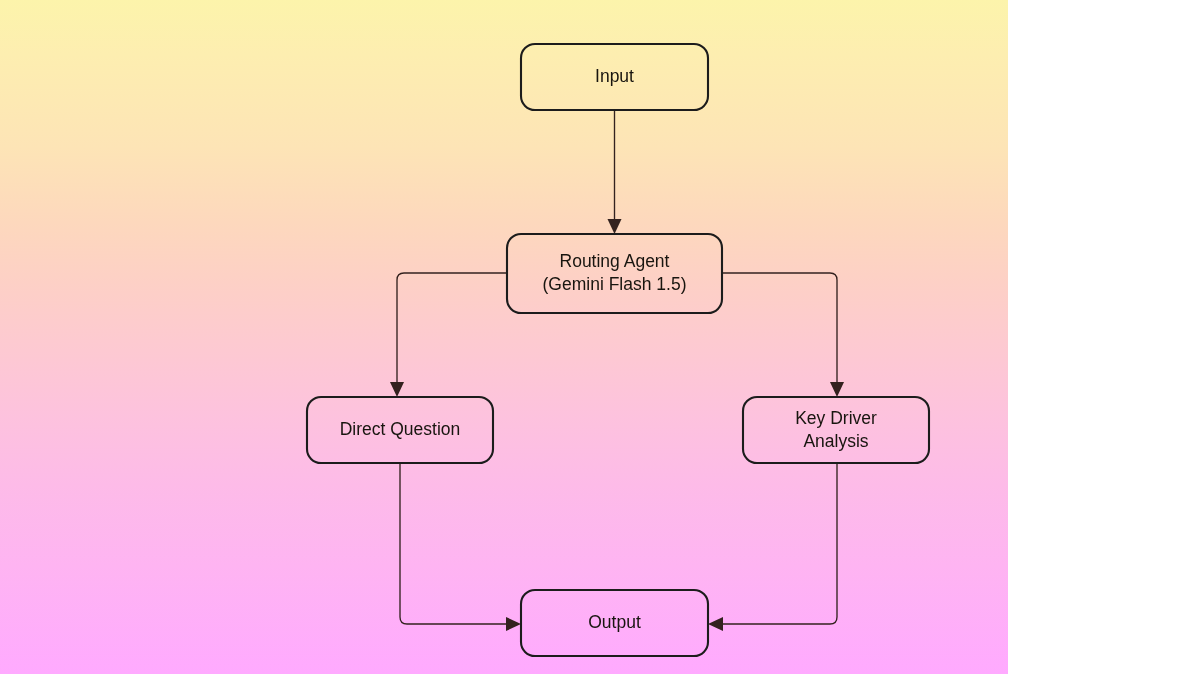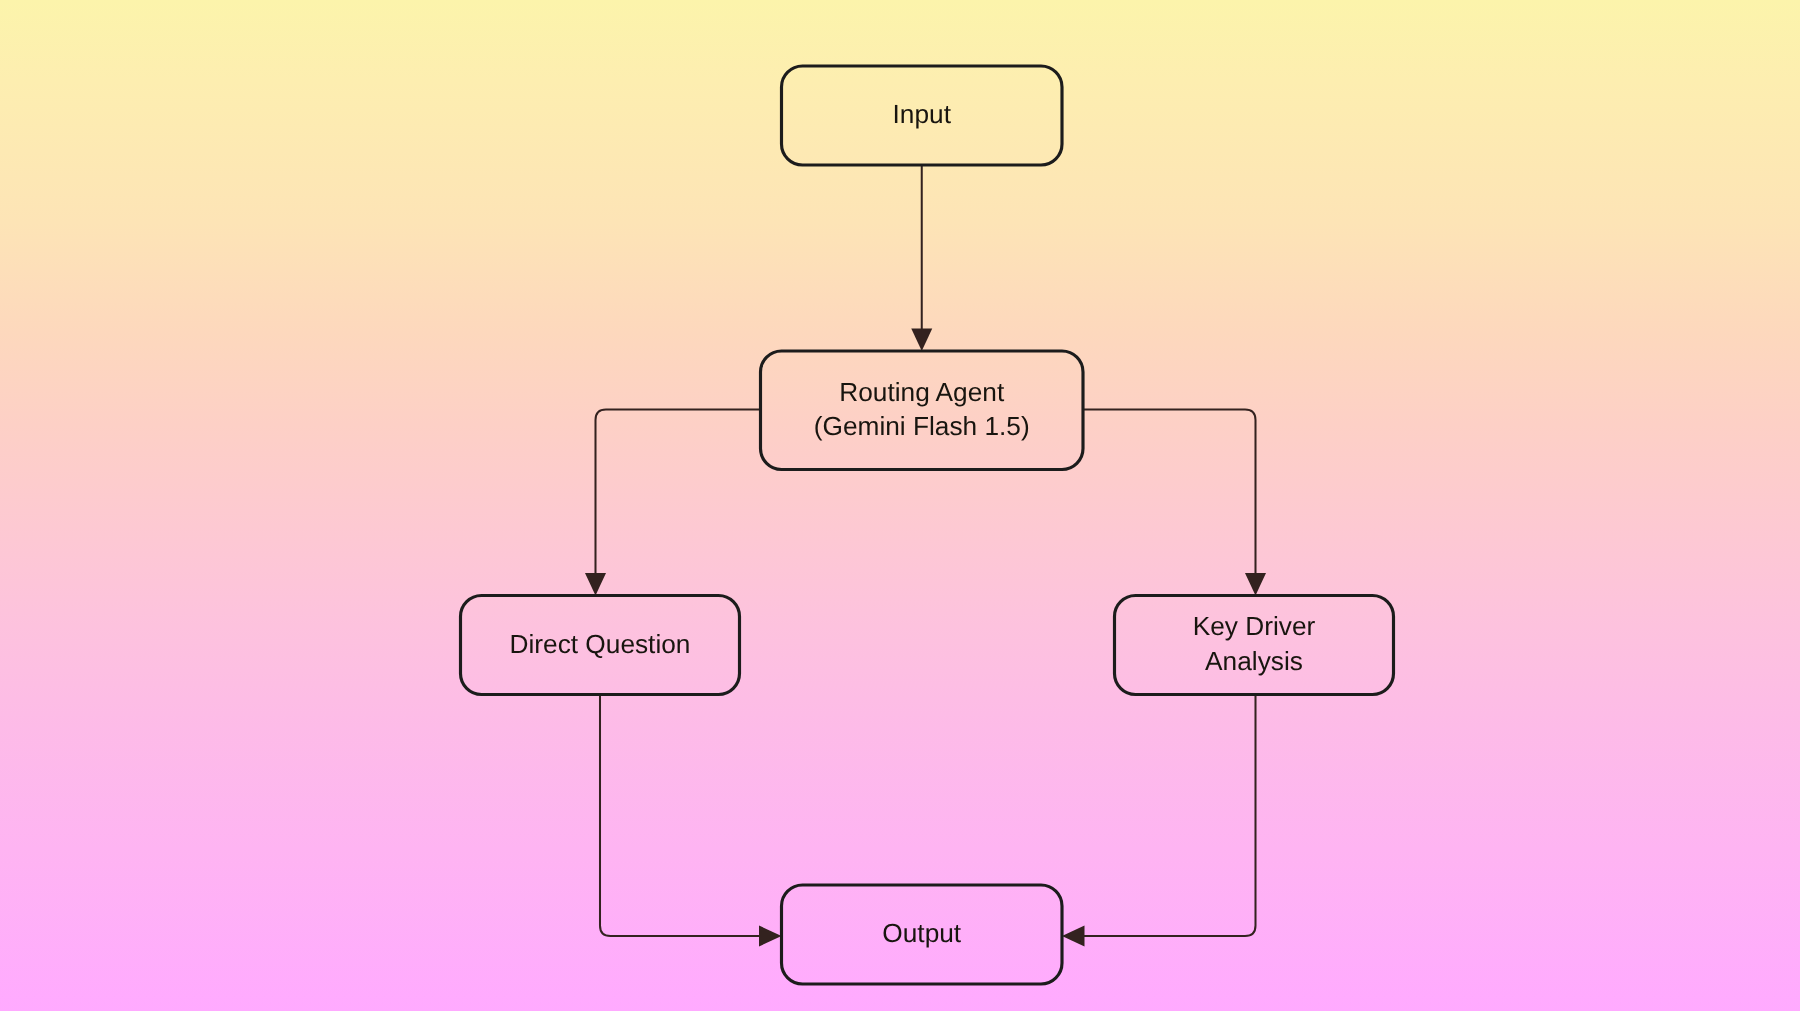--- a/index.html
+++ b/index.html
@@ -5,21 +5,21 @@
   html, body {
     margin: 0;
     padding: 0;
     background: #ffffff;
   }
   body {
     font-family: "Liberation Sans", sans-serif;
   }
   #canvas {
     position: relative;
-    width: 1200px;
+    width: 1008px;
     height: 674px;
     overflow: hidden;
     background: linear-gradient(
       to bottom,
       #fcf4ab 0%,
       #fdeeb0 8%,
       #fde4b6 22%,
       #fdd8bd 33%,
       #fdd0c6 42%,
       #fdc9d2 52%,

